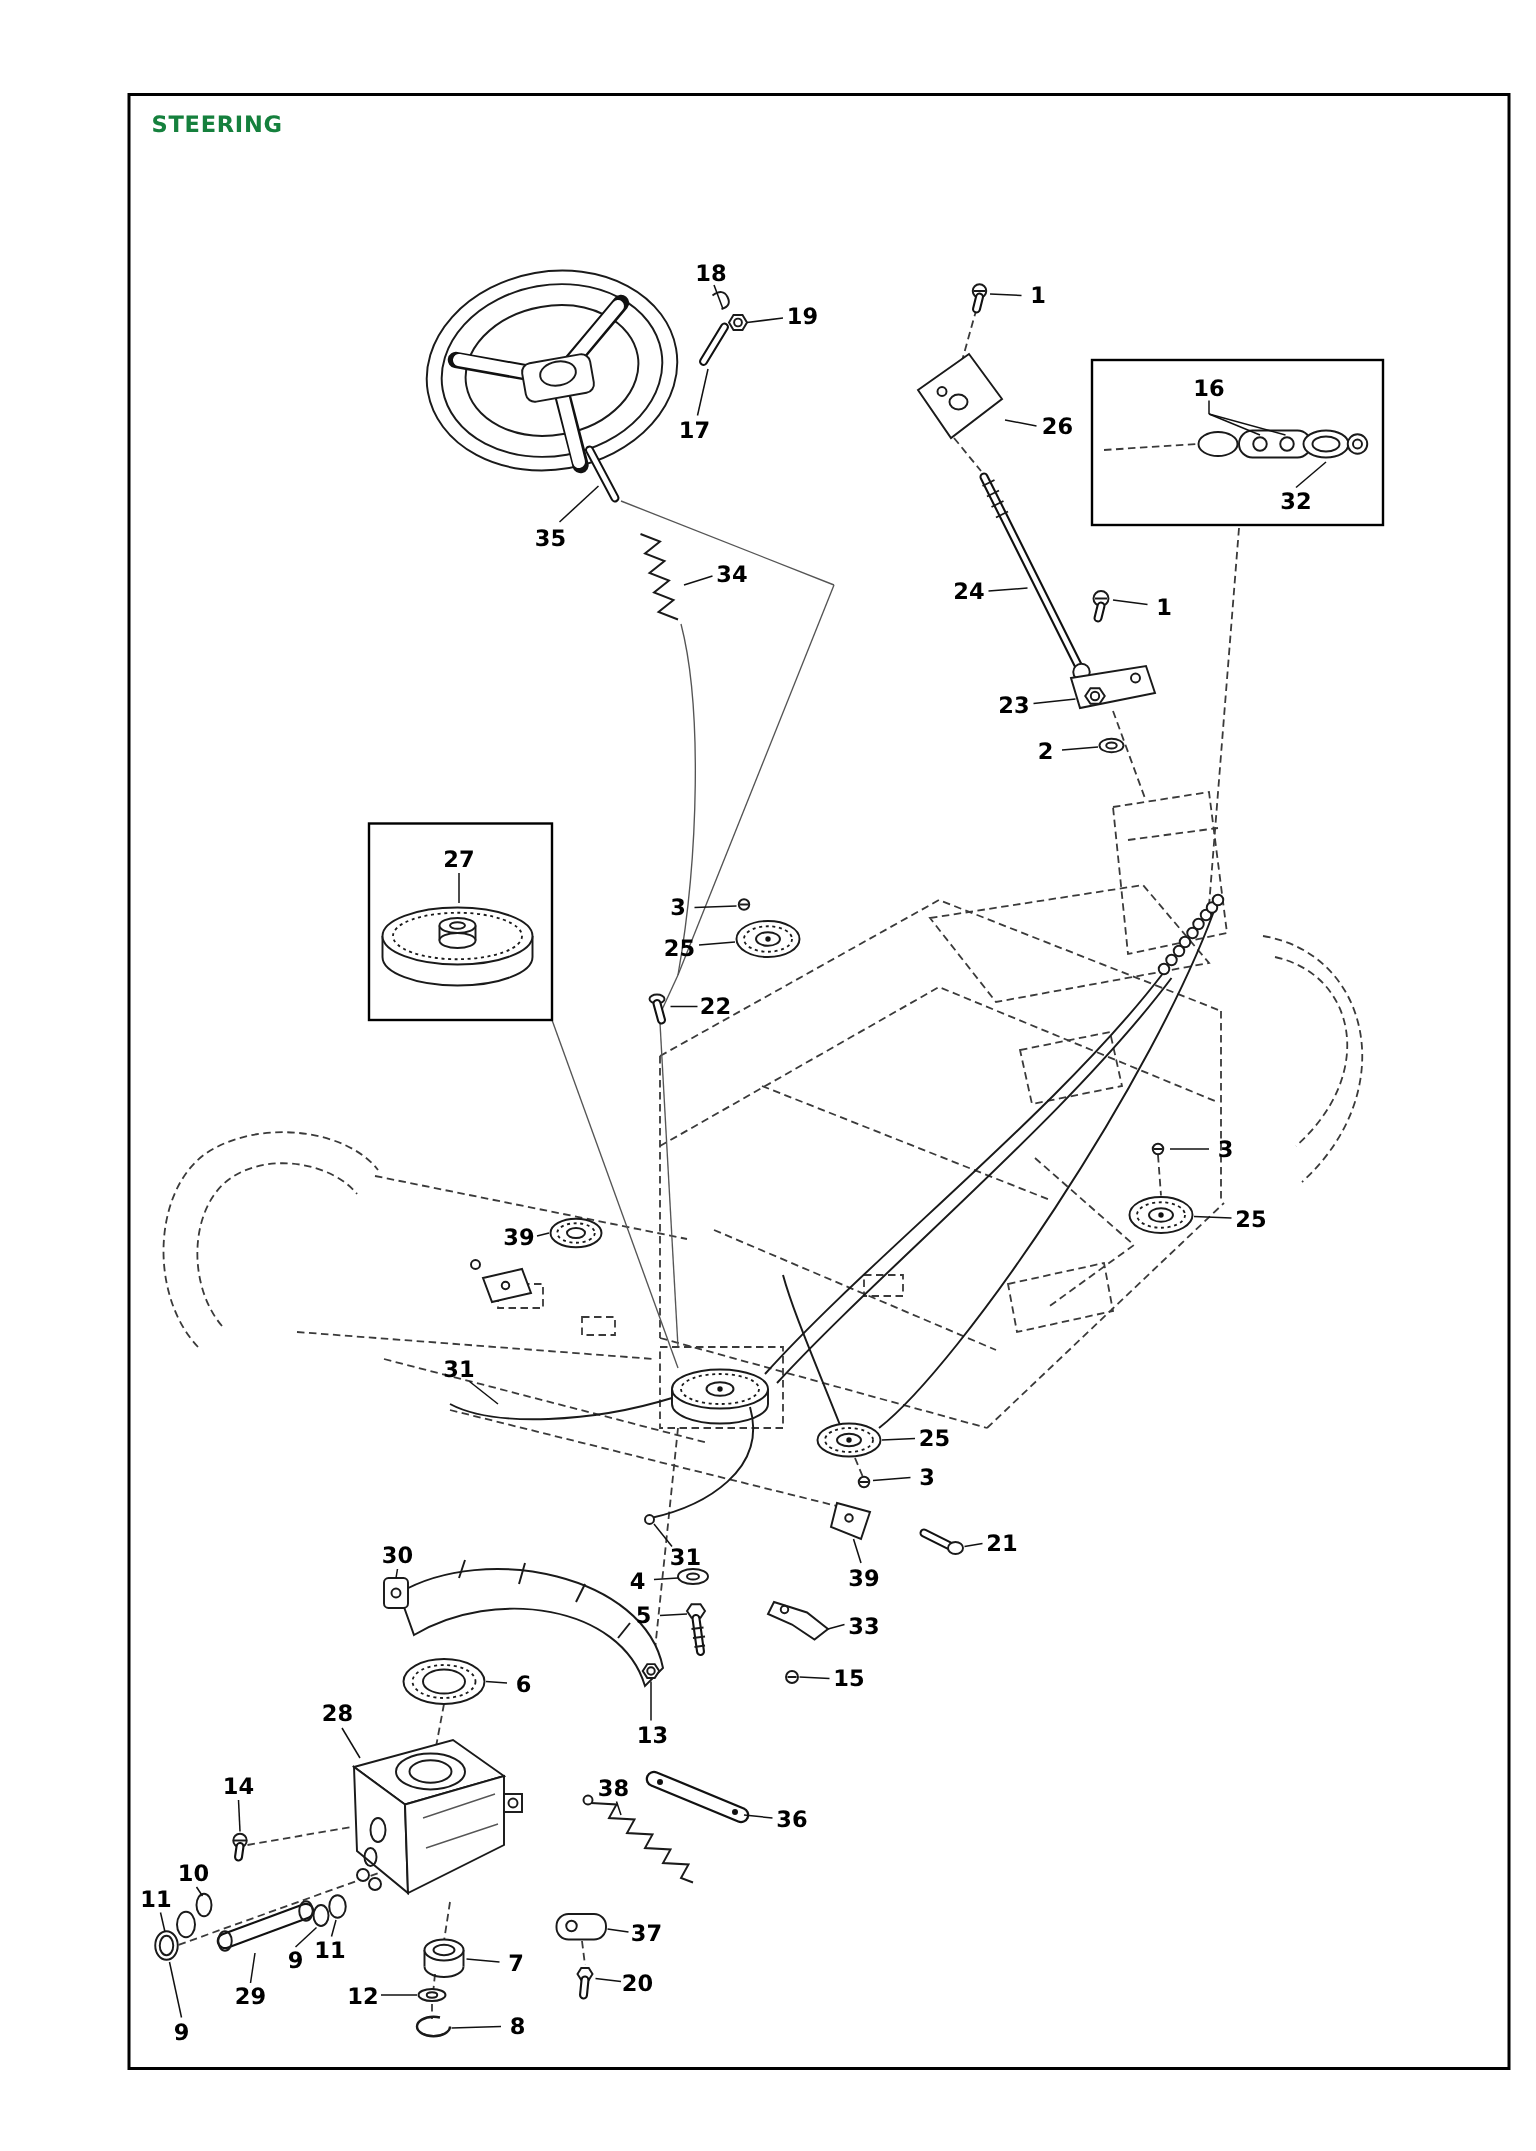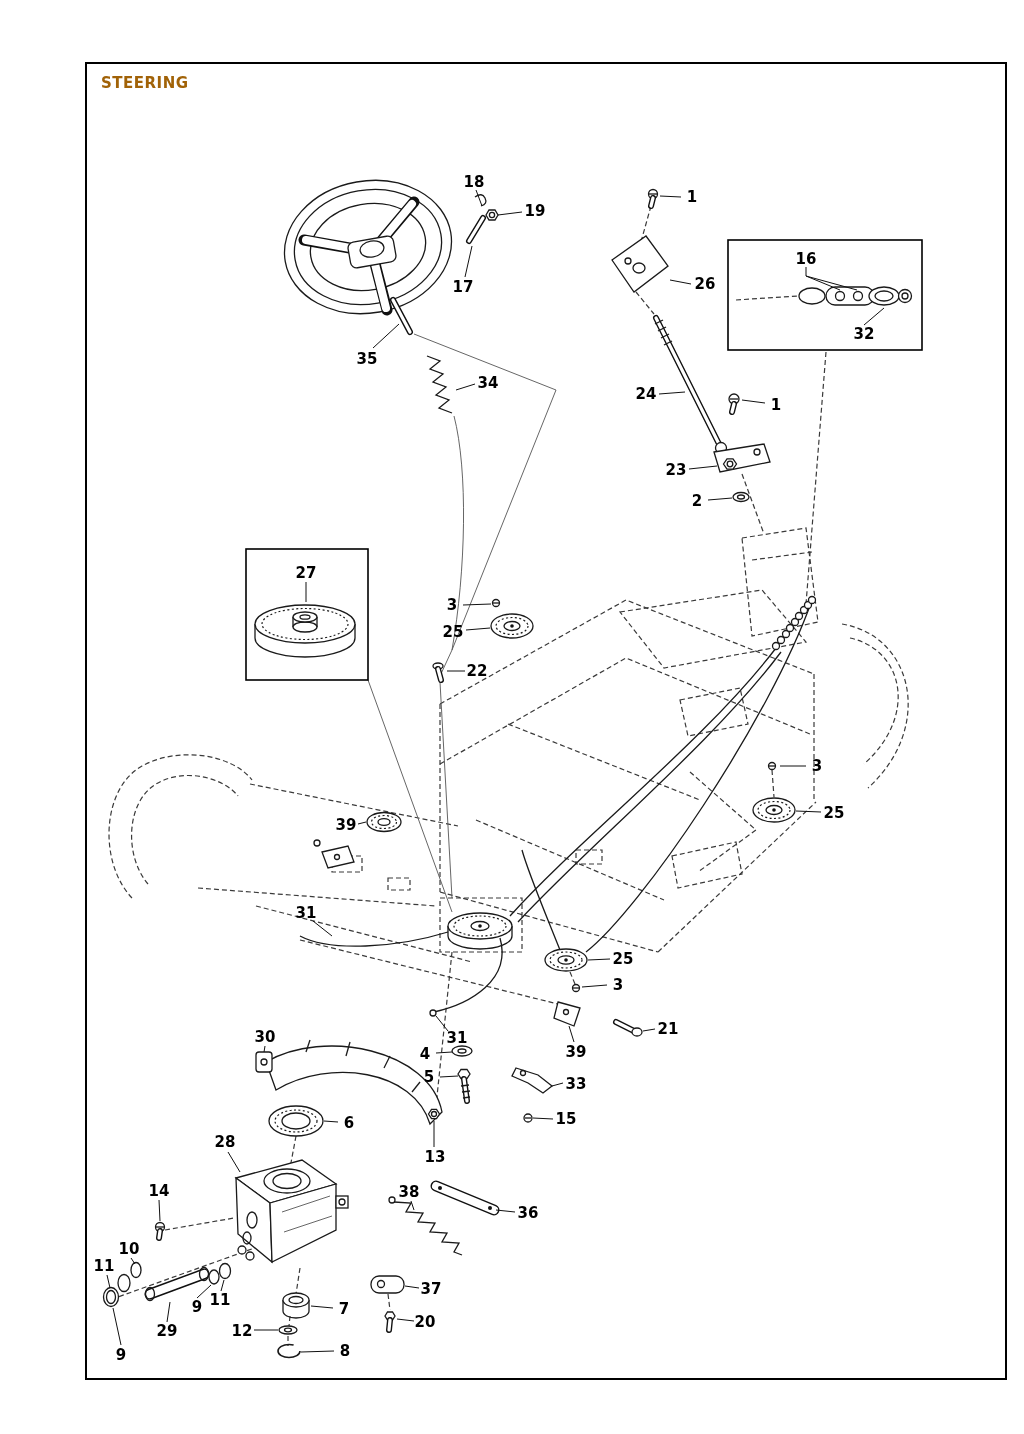--- a/index.html
+++ b/index.html
@@ -1,20 +1,20 @@
 <!DOCTYPE html>
 <html><head>
 <meta charset="utf-8">
 <style>
   html,body{margin:0;padding:0;background:#fff;}
   .sheet{position:relative;width:1024px;height:1434px;background:#fff;overflow:hidden;
          font-family:"DejaVu Sans", sans-serif;}
   .frame{position:absolute;left:85px;top:62px;width:918px;height:1314px;border:2px solid #000;}
   .title{position:absolute;left:101px;top:74px;font:bold 15px "DejaVu Sans",sans-serif;
-         letter-spacing:.5px;color:#a16207;}
+         letter-spacing:.5px;color:#15803d;}
   svg{position:absolute;left:0;top:0;}
   .ln{stroke:#1a1a1a;fill:none;stroke-width:1.3;}
   .lnw{stroke:#1a1a1a;fill:#fff;stroke-width:1.3;}
   .thin{stroke:#555;fill:none;stroke-width:.9;}
   .dash{stroke:#3a3a3a;fill:none;stroke-width:1.2;stroke-dasharray:5 3;}
   .rib{stroke:#1a1a1a;fill:none;stroke-width:1.2;stroke-dasharray:2 2.4;}
   .cap{stroke:#111;stroke-width:11;stroke-linecap:round;fill:none;}
   .capw{stroke:#fff;stroke-width:8;stroke-linecap:round;fill:none;}
   .cap2{stroke:#111;stroke-width:6;stroke-linecap:round;fill:none;}
   .cap2w{stroke:#fff;stroke-width:3.2;stroke-linecap:round;fill:none;}

